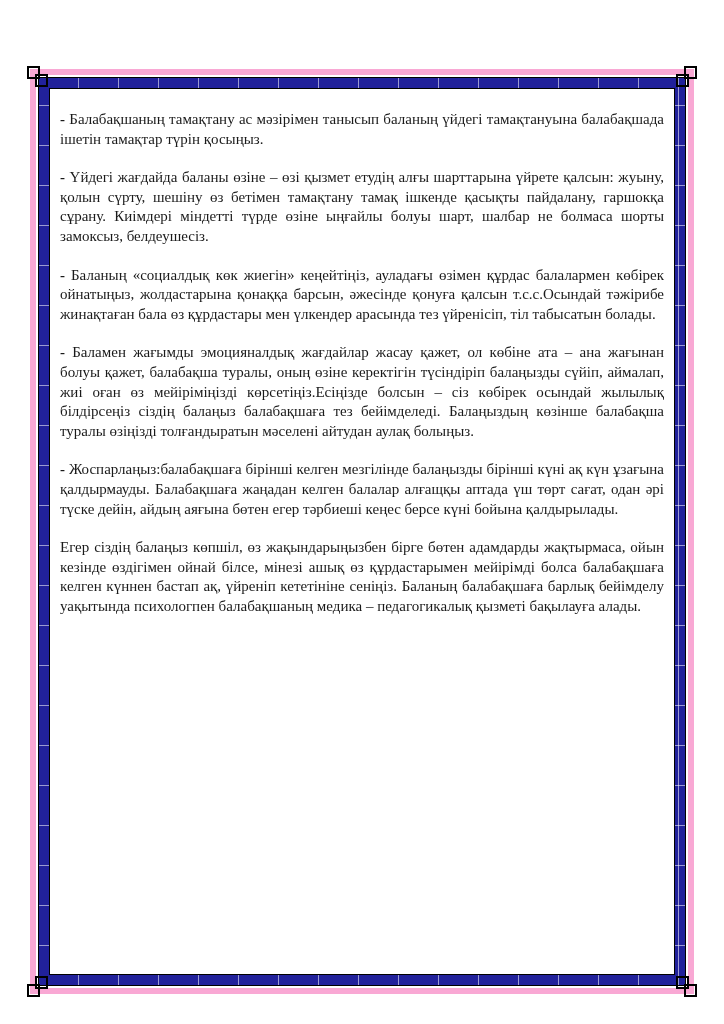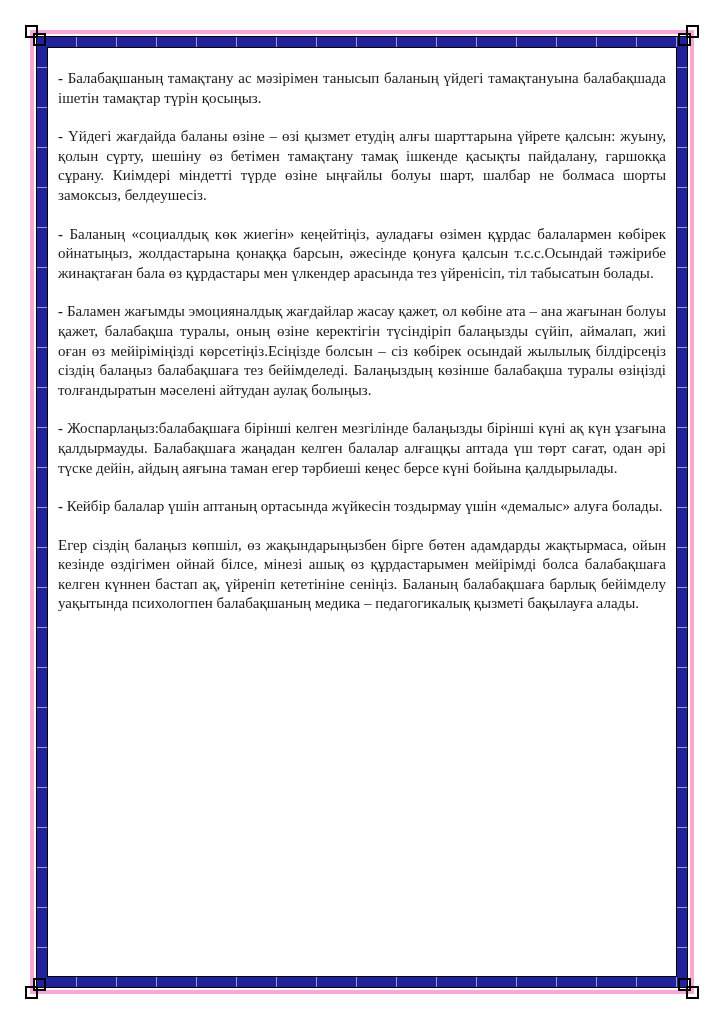--- a/index.html
+++ b/index.html
@@ -8,23 +8,24 @@
     width: 724px;
     height: 1024px;
     background: #ffffff;
     overflow: hidden;
     font-family: "Liberation Serif", "DejaVu Serif", serif;
   }
   
   .frame {
     position: absolute;
     inset: 30px;
-    border: 4px solid #f9a8d4;
+    border: 6px solid #f9a8d4;
     padding: 2px;
     box-sizing: border-box;
+    margin-top: 39px;
   }
   .band {
     width: 100%;
     height: 100%;
     box-sizing: border-box;
     border: 1px solid #000000;
     background-color: #21219b;
     background-image:
       repeating-linear-gradient(90deg, rgba(255,255,255,0) 0 39px, rgba(255,255,255,0.55) 39px 40px),
       repeating-linear-gradient(0deg, rgba(255,255,255,0) 0 39px, rgba(255,255,255,0.55) 39px 40px);
@@ -81,23 +82,22 @@
 
         <p class="para"><span class="bullet">-</span> <span>Балабақшаның тамақтану ас мәзірімен танысып баланың үйдегі тамақтануына балабақшада ішетін тамақтар түрін қосыңыз.</span></p>
 
         <p class="para"><span class="bullet">-</span> <span>Үйдегі жағдайда баланы өзіне – өзі қызмет етудің алғы шарттарына үйрете қалсын: жуыну, қолын сүрту, шешіну өз бетімен тамақтану тамақ ішкенде қасықты пайдалану, гаршокқа сұрану. Киімдері міндетті түрде өзіне ыңғайлы болуы шарт, шалбар не болмаса шорты замоксыз, белдеушесіз.</span></p>
 
         <p class="para"><span class="bullet">-</span> <span>Баланың «социалдық көк жиегін» кеңейтіңіз, ауладағы өзімен құрдас балалармен көбірек ойнатыңыз, жолдастарына қонаққа барсын, әжесінде қонуға қалсын т.с.с.Осындай тәжірибе жинақтаған бала өз құрдастары мен үлкендер арасында тез үйренісіп, тіл табысатын болады.</span></p>
 
         <p class="para"><span class="bullet">-</span> <span>Баламен жағымды эмоцияналдық жағдайлар жасау қажет, ол көбіне ата – ана жағынан болуы қажет, балабақша туралы, оның өзіне керектігін түсіндіріп балаңызды сүйіп, аймалап, жиі оған өз мейіріміңізді көрсетіңіз.Есіңізде болсын – сіз көбірек осындай жылылық білдірсеңіз сіздің балаңыз балабақшаға тез бейімделеді. Балаңыздың көзінше балабақша туралы өзіңізді толғандыратын мәселені айтудан аулақ болыңыз.</span></p>
 
 
-        <p class="para"><span class="bullet">-</span> <span>Жоспарлаңыз:балабақшаға бірінші келген мезгілінде балаңызды бірінші күні ақ күн ұзағына қалдырмауды. Балабақшаға жаңадан келген балалар алғащқы аптада үш төрт сағат, одан әрі түске дейін, айдың аяғына таман егер тәрбиеші кеңес берсе күні бойына қалдырылады.</span></p>
+        <p class="para"><span class="bullet">-</span> <span>Жоспарлаңыз:балабақшаға бірінші келген мезгілінде балаңызды бірінші күні ақ күн ұзағына қалдырмауды. Балабақшаға жаңадан келген балалар алғащқы аптада үш төрт сағат, одан әрі түске дейін, айдың аяғына бөтен егер тәрбиеші кеңес берсе күні бойына қалдырылады.</span></p>
 
-        <p class="para"><span class="bullet">-</span> <span>Кейбір балалар үшін аптаның ортасында жүйкесін тоздырмау үшін «демалыс» алуға болады.</span></p>
 
 
 
         <p class="para"> <span>Егер сіздің балаңыз көпшіл, өз жақындарыңызбен бірге бөтен адамдарды жақтырмаса, ойын кезінде өздігімен ойнай білсе, мінезі ашық өз құрдастарымен мейірімді болса балабақшаға келген күннен бастап ақ, үйреніп кететініне сеніңіз. Баланың балабақшаға барлық бейімделу уақытында психологпен балабақшаның медика – педагогикалық қызметі бақылауға алады.</span></p>
 
       </div>
     </div>
   </div>
 </div>
 

